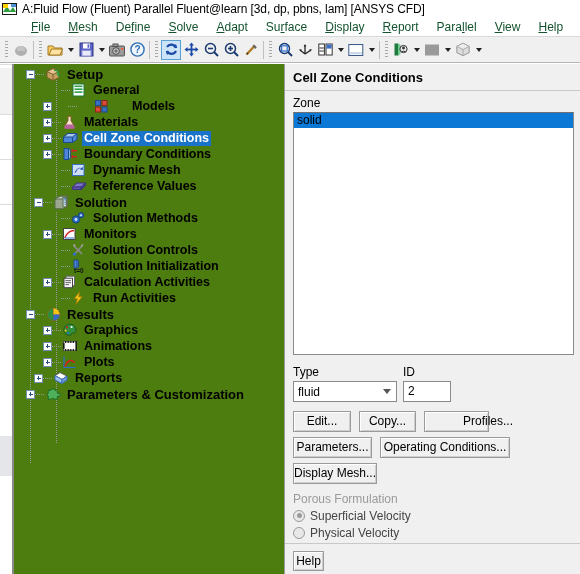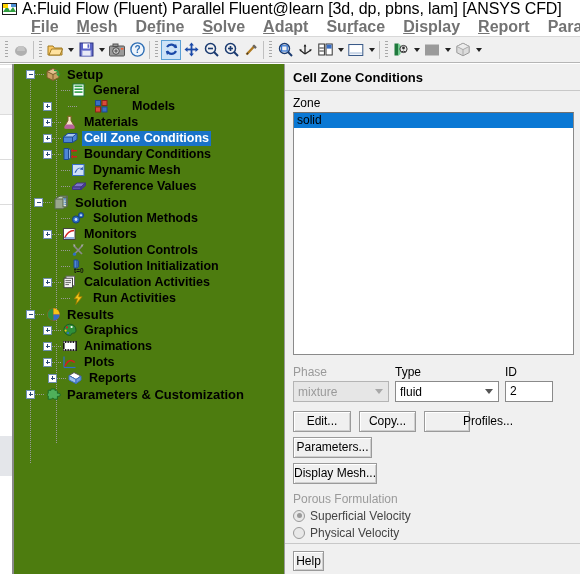--- a/index.html
+++ b/index.html
@@ -26,43 +26,42 @@
     padding-left: 2px;
     box-sizing: border-box;
   }
   .titlebar .app-icon {
     width: 16px; height: 14px;
     margin-right: 4px;
     position: relative;
     flex: 0 0 auto;
   }
   .titlebar .title-text {
-    font-size: 16px;
+    font-size: 12px;
     color: #000;
     white-space: nowrap;
     letter-spacing: -0.1px;
   }
 
   
   .menubar {
     height: 19px;
     background: #ffffff;
     display: flex;
     align-items: center;
     padding-left: 22px;
     box-sizing: border-box;
     border-bottom: 1px solid #d8d8d8;
   }
   .menu-item {
-    font-size: 16px;
-    color: #737373;
+    font-size: 12px;
+    color: #14532d;
     padding: 0 9px;
     white-space: nowrap;
     cursor: default;
-    font-weight: bold;
   }
   .menu-item u { text-decoration: underline; }
 
   
   .toolbar {
     height: 26px;
     background: #f0f0f0;
     display: flex;
     align-items: center;
     border-bottom: 1px solid #b5b5b5;
@@ -299,21 +298,21 @@
     height: 21px;
     line-height: 19px;
     text-align: center;
     color: #000;
     box-sizing: border-box;
     cursor: default;
     white-space: nowrap;
   }
   .btn.w-edit   { width: 58px; }
   .btn.w-copy   { width: 57px; }
-  .btn.w-prof   { width: 46px; padding-left: 38px; }
+  .btn.w-prof   { width: 65px; padding-left: 38px; }
   .btn.w-param  { width: 79px; }
   .btn.w-oper   { width: 130px; }
   .btn.w-disp   { width: 84px; }
 
   .porous {
     padding: 3px 8px 0 8px;
   }
   .porous .p-title {
     font-size: 12px;
     color: #9a9a9a;
@@ -862,21 +861,21 @@
       <span class="ticon">
         <svg width="15" height="14" viewBox="0 0 15 14">
           <path d="M2 12.5 L2 1.5" stroke="#2f6fc8" stroke-width="1.2"></path>
           <path d="M2 12.5 L13.5 12.5" stroke="#2f6fc8" stroke-width="1.2"></path>
           <path d="M2.8 11.5 Q7 2 12.8 7.5" stroke="#d02020" fill="none" stroke-width="1.4"></path>
         </svg>
       </span>
       <span class="tlabel sub">Plots</span>
     </div>
 
-    <div class="tree-row" style="padding-left:20px;margin-left:14px;">
+    <div class="tree-row" style="padding-left:20px;">
       <span class="exp plus"></span>
       <span class="dots"></span>
       <span class="ticon">
         <svg width="16" height="14" viewBox="0 0 16 14">
           <path d="M2 4.5 L7 1.5 L14 5 L9 8.5 Z" fill="#ffffff" stroke="#555"></path>
           <path d="M2 4.5 L2 9 L9 12.5 L9 8.5 Z" fill="#9fc0ea" stroke="#3a6fc4"></path>
           <path d="M9 8.5 L14 5 L14 9 L9 12.5 Z" fill="#6f9ad8" stroke="#3a6fc4"></path>
         </svg>
       </span>
       <span class="tlabel sub">Reports</span>
@@ -897,29 +896,20 @@
   <div class="right-panel">
     <div class="panel-title">Cell Zone Conditions</div>
     <div class="panel-title-sep"></div>
 
     <div class="field-label">Zone</div>
     <div class="zone-list">
       <div class="zone-item selected">solid</div>
     </div>
 
     <div class="combos">
-      <div class="combo-group" style="width:96px;">
-        <span class="cg-label disabled">Phase</span>
-        <div class="combo disabled">
-          <span>mixture</span>
-          <span class="cb-caret">
-              <i class="arr"></i>
-            </span>
-        </div>
-      </div>
 
       <div class="combo-group" style="width:104px;">
         <span class="cg-label">Type</span>
         <div class="combo">
           <span>fluid</span>
           <span class="cb-caret">
               <i class="arr"></i>
             </span>
         </div>
       </div>
@@ -931,20 +921,21 @@
     </div>
 
     <div class="btn-rows">
       <div class="btn-row">
         <div class="btn w-edit">Edit...</div>
         <div class="btn w-copy">Copy...</div>
         <div class="btn w-prof">Profiles...</div>
       </div>
       <div class="btn-row">
         <div class="btn w-param">Parameters...</div>
+        <div class="btn w-oper">Operating Conditions...</div>
       </div>
       <div class="btn-row">
         <div class="btn w-disp">Display Mesh...</div>
       </div>
     </div>
 
     <div class="porous">
       <div class="p-title">Porous Formulation</div>
       <div class="radio-row">
         <span class="radio on"></span>

